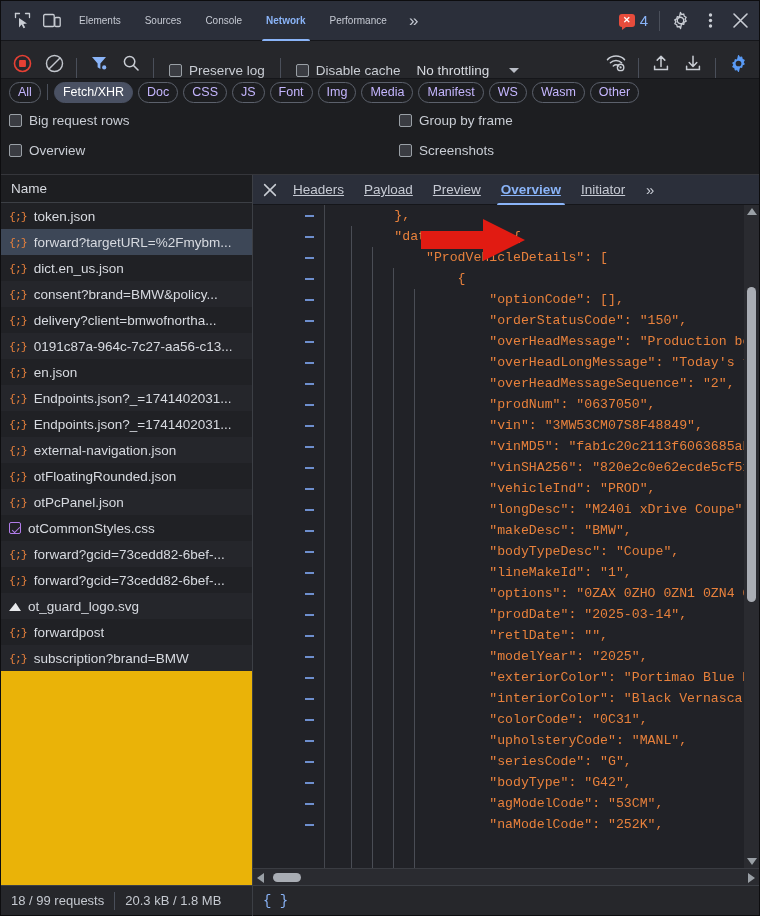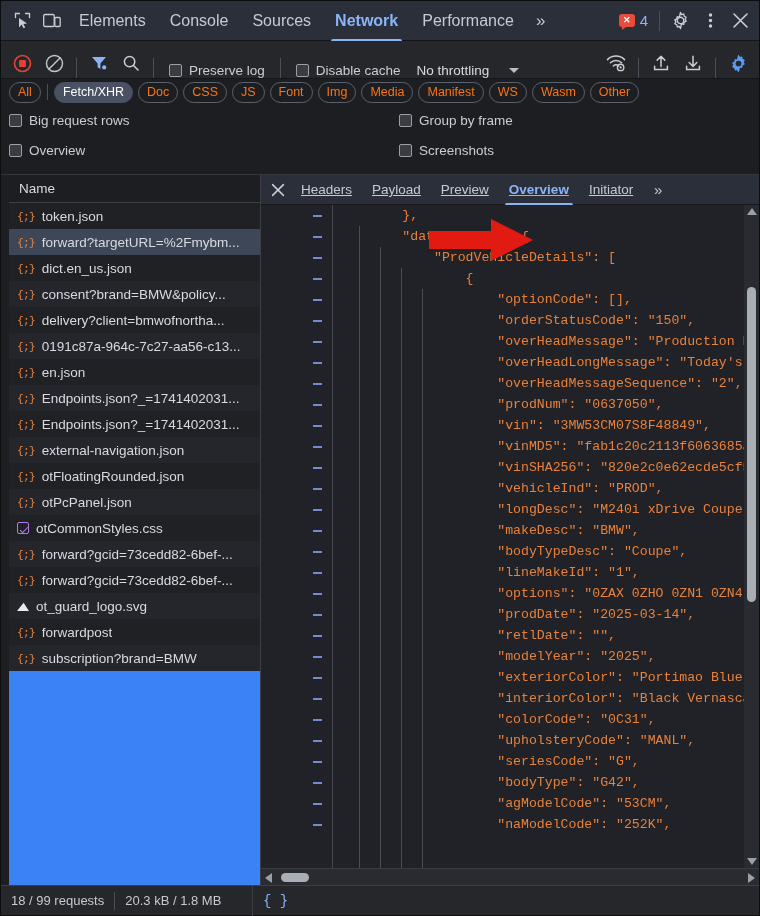--- a/index.html
+++ b/index.html
@@ -28,21 +28,21 @@
     width: 30px; height: 30px;
     display: flex; align-items: center; justify-content: center;
     border-radius: 3px;
     color: #c9cdd4;
     flex: 0 0 auto;
   }
   .tabbar .tab {
     height: 40px;
     padding: 0 12px;
     display: flex; align-items: center;
-    font-size: 16px;
+    font-size: 10px;
     color: #c6cad3;
     white-space: nowrap;
     position: relative;
   }
   .tabbar .tab.active { color: #8ab4f8; font-weight: bold; }
   .tabbar .tab.active::after {
     content:""; position:absolute; left:8px; right:8px; bottom:0;
     height:2px; background:#8ab4f8; border-radius:2px 2px 0 0;
   }
   .tb-sep { width:1px; height:20px; background:#4a4f5a; margin:0 5px; }
@@ -99,21 +99,21 @@
   
   .chips {
     height: 30px; flex:0 0 30px;
     background:#1d1e21;
     display:flex;align-items:center;gap:5px;padding:0 8px 4px 8px;
   }
   .chip {
     height:21px; padding:0 8px;
     border:1px solid #5c616c; border-radius:11px;
     display:flex;align-items:center;
-    font-size:12.5px; color:#f97316; white-space:nowrap;
+    font-size:12.5px; color:#c4b5fd; white-space:nowrap;
   }
   .chip.sel { background:#4a5163; border-color:#4a5163; color:#ffffff; }
   .chip-sep{width:1px;height:16px;background:#4a4f5a;margin:0 1px;}
 
   
   .opt-rows {
     flex:0 0 66px; background:#1d1e21;
     padding: 4px 8px 6px 8px;
     display:flex; flex-direction:column; gap:6px;
     border-bottom:1px solid #35363b;
@@ -123,21 +123,21 @@
   .opt-row .c2{flex:1 1 auto;}
 
   
   .body {
     flex:1 1 auto; display:flex; min-height:0;
     background:#1d1e21;
   }
   .req-list {
     flex:0 0 252px; display:flex; flex-direction:column;
     border-right:1px solid #3c3f45;
-    min-height:0; background:#3b82f6;margin-left:8px;
+    min-height:0; background:#eab308;
   }
   .list-head {
     height:28px;flex:0 0 28px;display:flex;align-items:center;
     padding:0 10px;color:#d7dae0;font-size:13.5px;
     border-bottom:1px solid #3c3f45; background:#1d1e21;
   }
   .rows { flex:1 1 auto; overflow:hidden; }
   .row {
     height:26px; display:flex;align-items:center;gap:7px;
     padding:0 8px; font-size:13.5px; color:#d7dae0;
@@ -254,24 +254,24 @@
       <svg width="18" height="16" viewBox="0 0 18 16">
         <rect x="0.7" y="1.5" width="10.5" height="12" rx="1.2" fill="none" stroke="#c9cdd4" stroke-width="1.3"></rect>
         <rect x="11.8" y="4.5" width="5.4" height="9" rx="1.1" fill="none" stroke="#c9cdd4" stroke-width="1.3"></rect>
       </svg>
     </div>
 
     <div class="tab">
         <span>Elements</span>
       </div>
     <div class="tab">
+        <span>Sources</span>
+      </div>
+    <div class="tab">
         <span>Console</span>
-      </div>
-    <div class="tab">
-        <span>Sources</span>
       </div>
     <div class="tab active">
         <span>Network</span>
       </div>
     <div class="tab">
         <span>Performance</span>
       </div>
     <div class="icon-btn" style="font-size:17px;color:#c6cad3;">»</div>
 
     <div class="spacer"></div>

